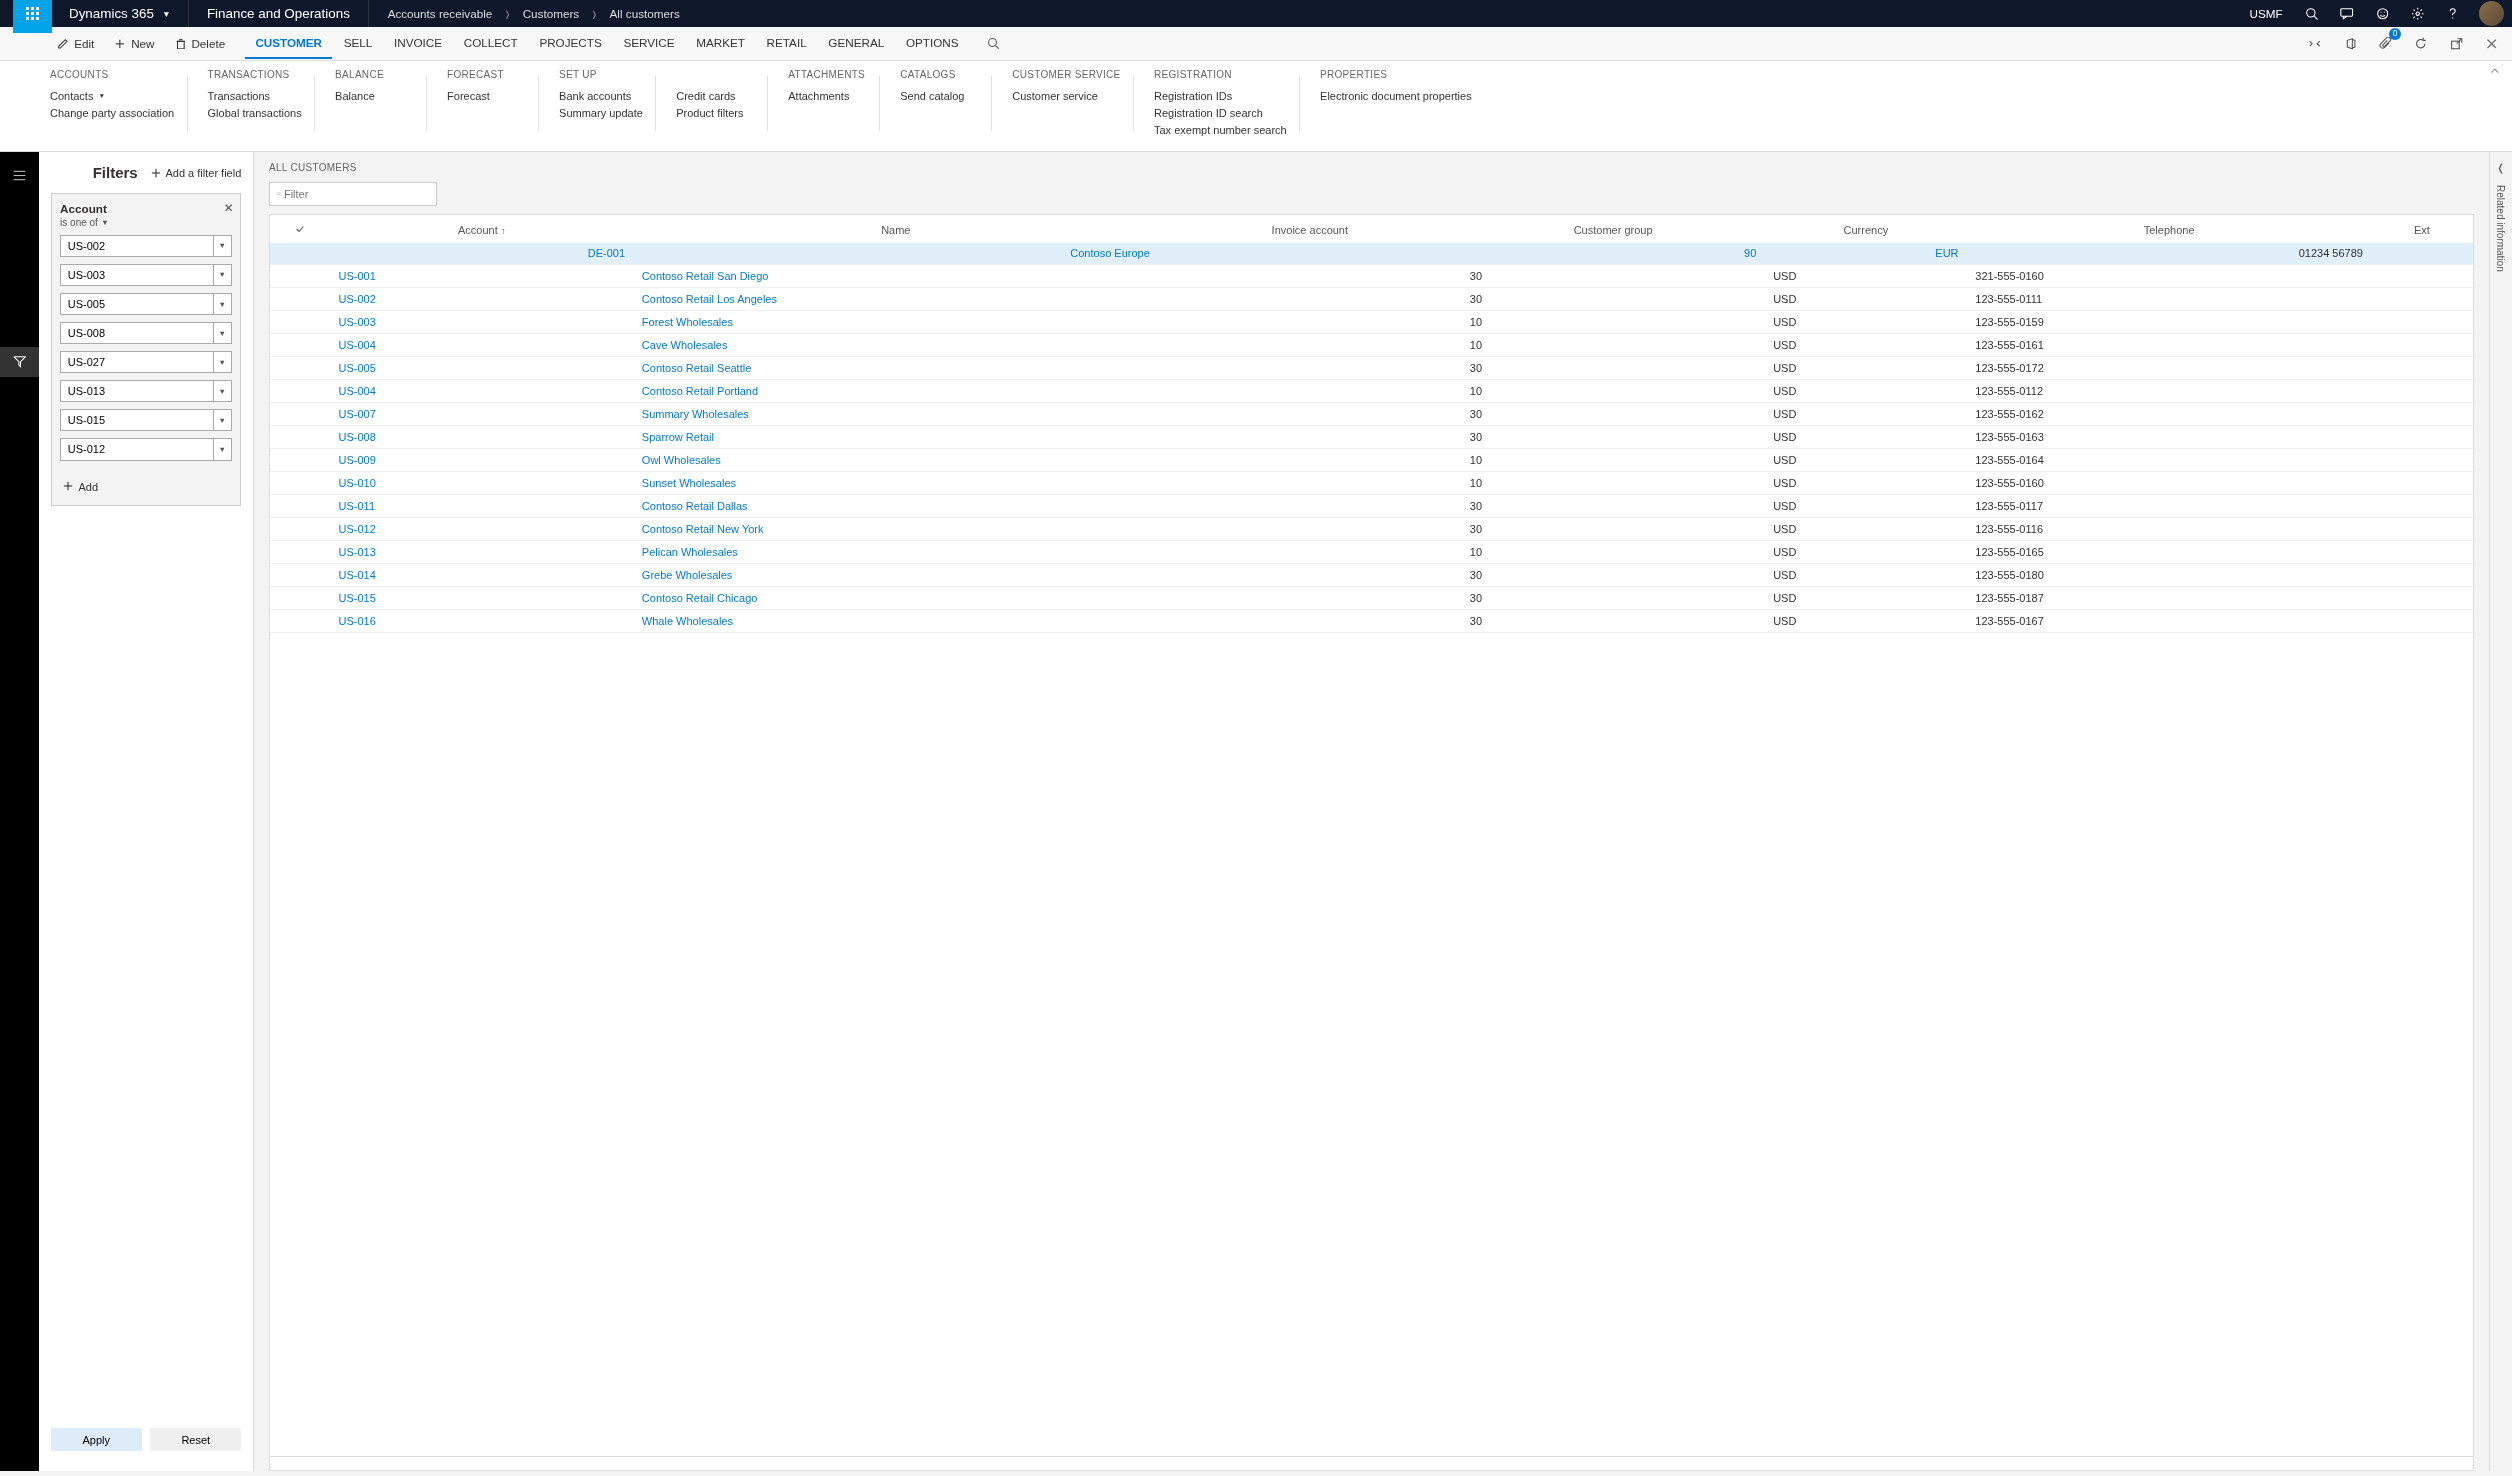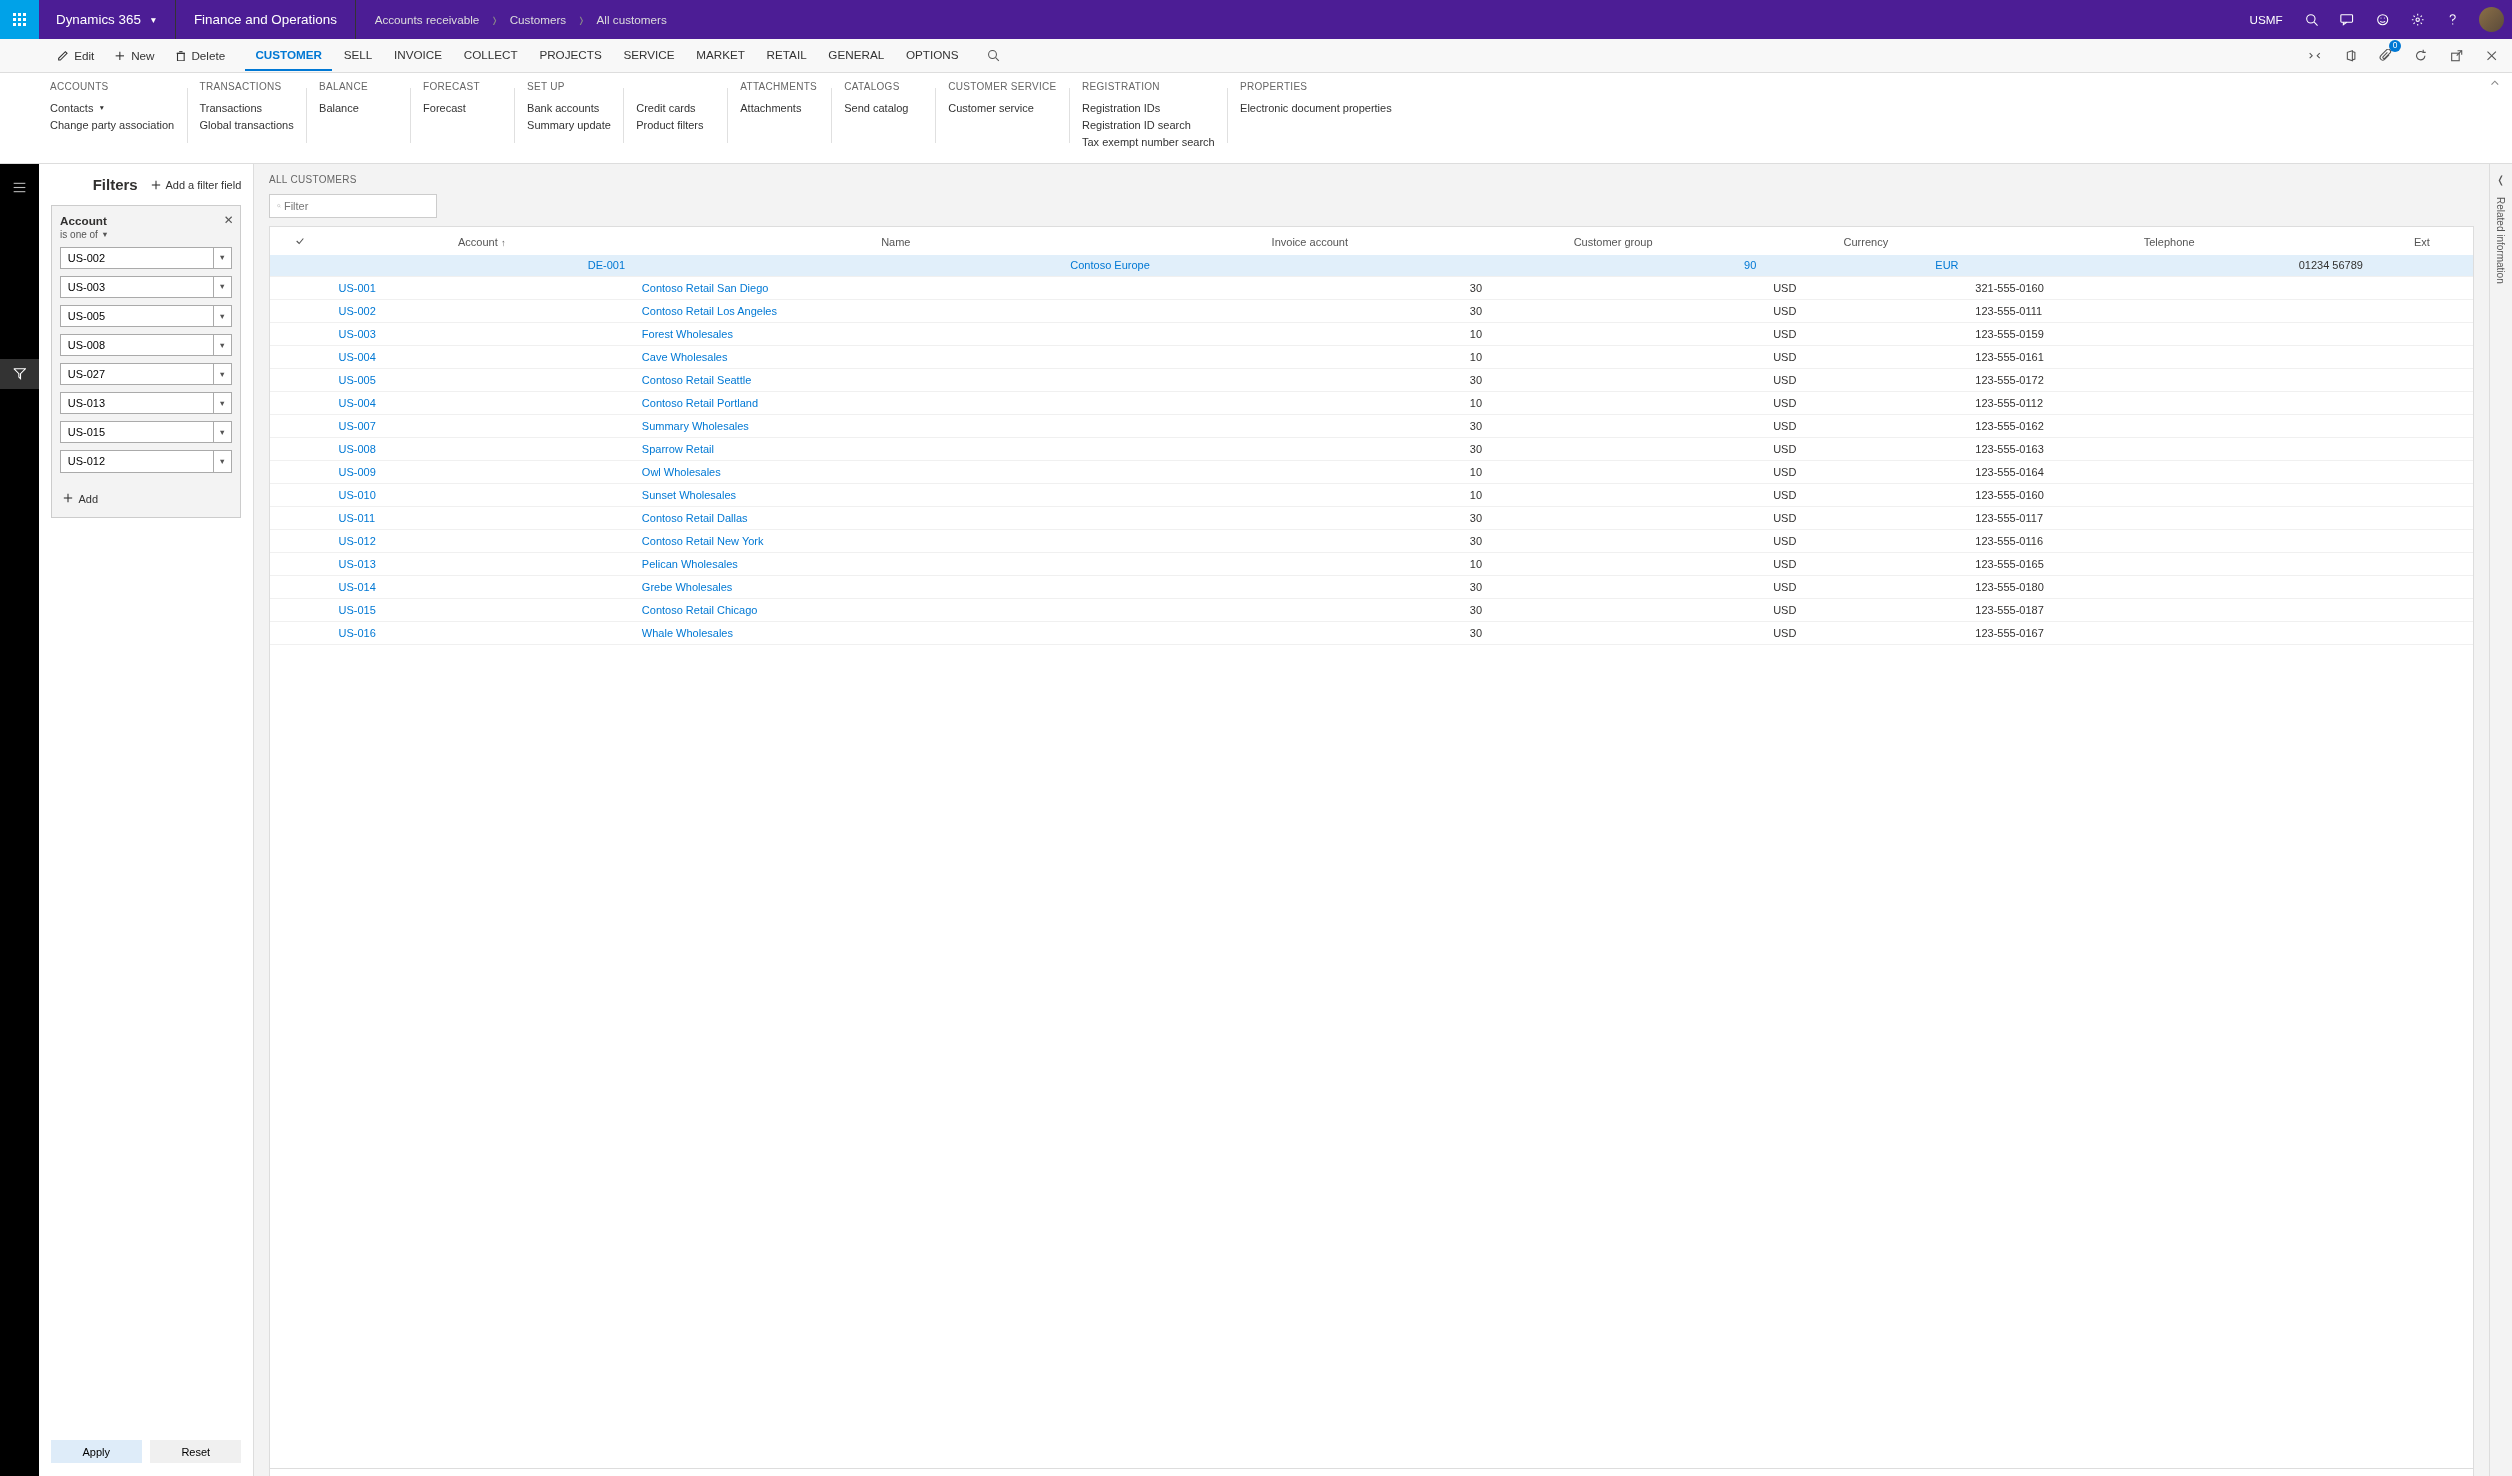--- a/index.html
+++ b/index.html
@@ -1,19 +1,19 @@
 <!DOCTYPE html>
 <html style="font-size:13.4px"><head>
 <meta charset="utf-8">
 <style>
 * { box-sizing: border-box; margin: 0; padding: 0; font-family: "Segoe UI", -apple-system, sans-serif; }
 body { background: #f3f3f3; color: #323130; overflow: hidden; }
 
 
-.top-header { background: #4c1d95; color: #fff; height: 39px; display: flex; align-items: center; }
+.top-header { background: #0f172a; color: #fff; height: 27px; display: flex; align-items: center; padding-left: 13px; }
 .waffle { width: 39px; height: 39px; background: #00a2e8; display: flex; align-items: center; justify-content: center; cursor: pointer; }
 .waffle-grid { display: grid; grid-template-columns: repeat(3, 3.4px); gap: 1.7px; }
 .waffle-grid span { width: 3.4px; height: 3.4px; background: #fff; }
 .header-title { padding: 0 17px; font-size: 13.4px; font-weight: 400; display: flex; align-items: center; gap: 8.4px; border-right: 0.8px solid #333; height: 100%; }
 .header-title .chev { font-size: 8.4px; }
 .header-subtitle { padding: 0 18.4px; font-size: 13.4px; border-right: 0.8px solid #333; height: 100%; display: flex; align-items: center; }
 .breadcrumb { padding: 0 18.4px; display: flex; gap: 11.7px; align-items: center; font-size: 11.7px; color: #ddd; }
 .breadcrumb .sep { color: #888; font-size: 8.4px; }
 .header-right { margin-left: auto; display: flex; align-items: center; gap: 6.7px; padding-right: 8.4px; }
 .header-right .entity { font-size: 11.7px; margin-right: 8.4px; }
@@ -237,21 +237,21 @@
     <div class="cmd-ricon">
       <svg width="13.4" height="13.4" viewBox="0 0 16 16">
           <line x1="3" y1="3" x2="13" y2="13" stroke="currentColor"></line>
           <line x1="13" y1="3" x2="3" y2="13" stroke="currentColor"></line>
         </svg>
     </div>
   </div>
 </div>
 
 <div class="ribbon">
-  <div id="ribbon-groups" style="display:flex; gap:12px; flex:1;">
+  <div id="ribbon-groups" style="display:flex; gap:20px; flex:1;">
       <div class="ribbon-group">
         <div class="ribbon-title">ACCOUNTS</div>
         <div class="ribbon-item">Contacts<span style="font-size: 6.7px;">▼</span></div>
         <div class="ribbon-item">Change party association</div>
       </div>
       <div class="ribbon-group">
         <div class="ribbon-title">TRANSACTIONS</div>
         <div class="ribbon-item">Transactions</div>
         <div class="ribbon-item">Global transactions</div>
       </div>

